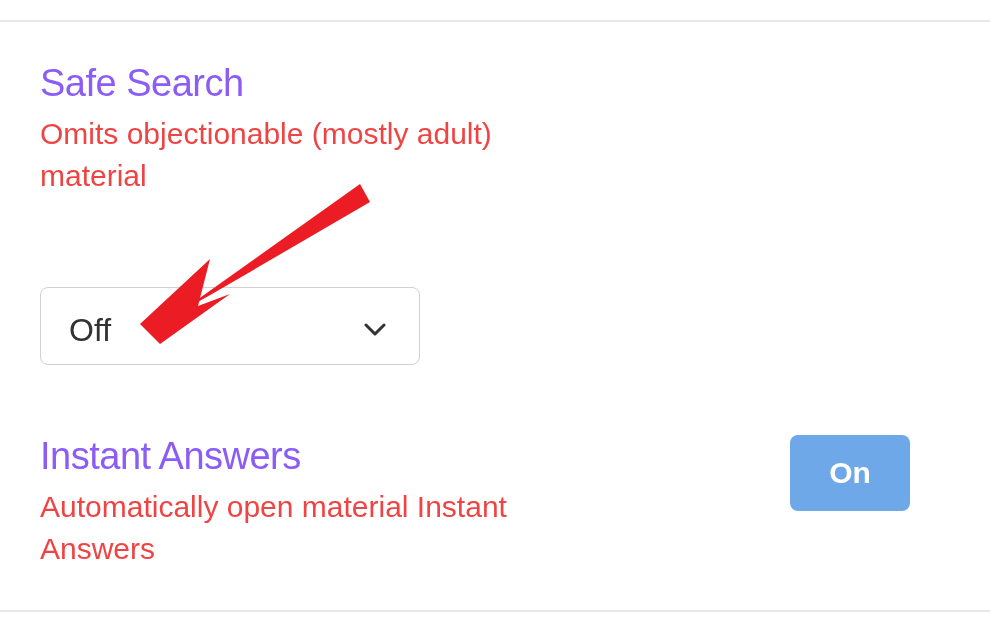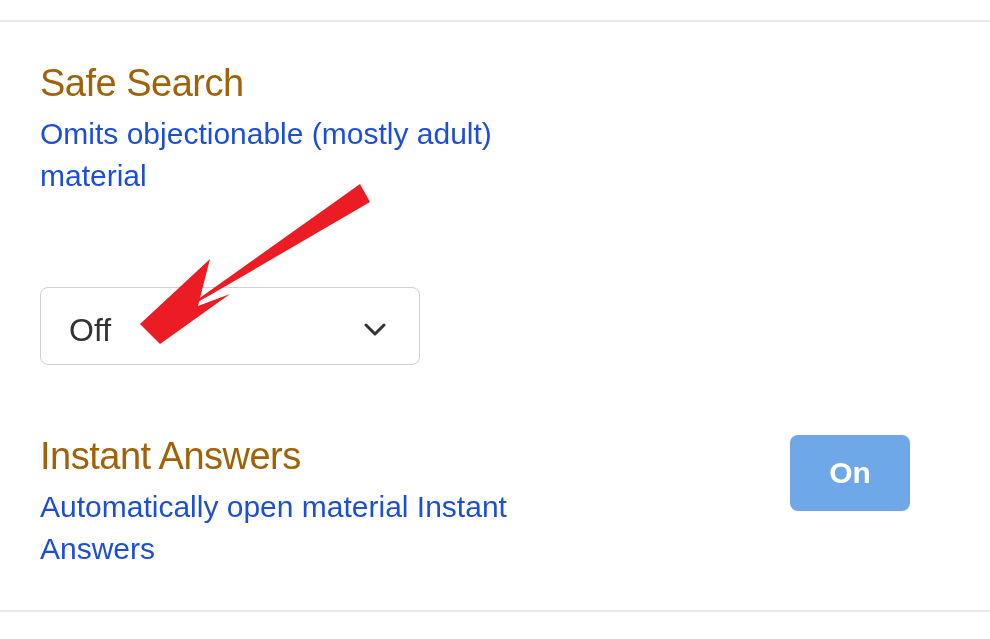--- a/index.html
+++ b/index.html
@@ -23,28 +23,28 @@
       margin-top: 20px;
       width: 100%;
     }
     .section {
       padding: 40px 40px 0 40px;
       position: relative;
     }
     .section-title {
       font-size: 38px;
       font-weight: 400;
-      color: #a16207;
+      color: #8b5cf6;
       margin-bottom: 8px;
       letter-spacing: -0.5px;
     }
     .section-description {
       font-size: 30px;
       font-weight: 400;
-      color: #1d4ed8;
+      color: #ef4444;
       line-height: 1.4;
       max-width: 560px;
     }
     .dropdown {
       margin-top: 90px;
       width: 380px;
       height: 78px;
       border: 1.5px solid #d0d0d0;
       border-radius: 8px;
       display: flex;

